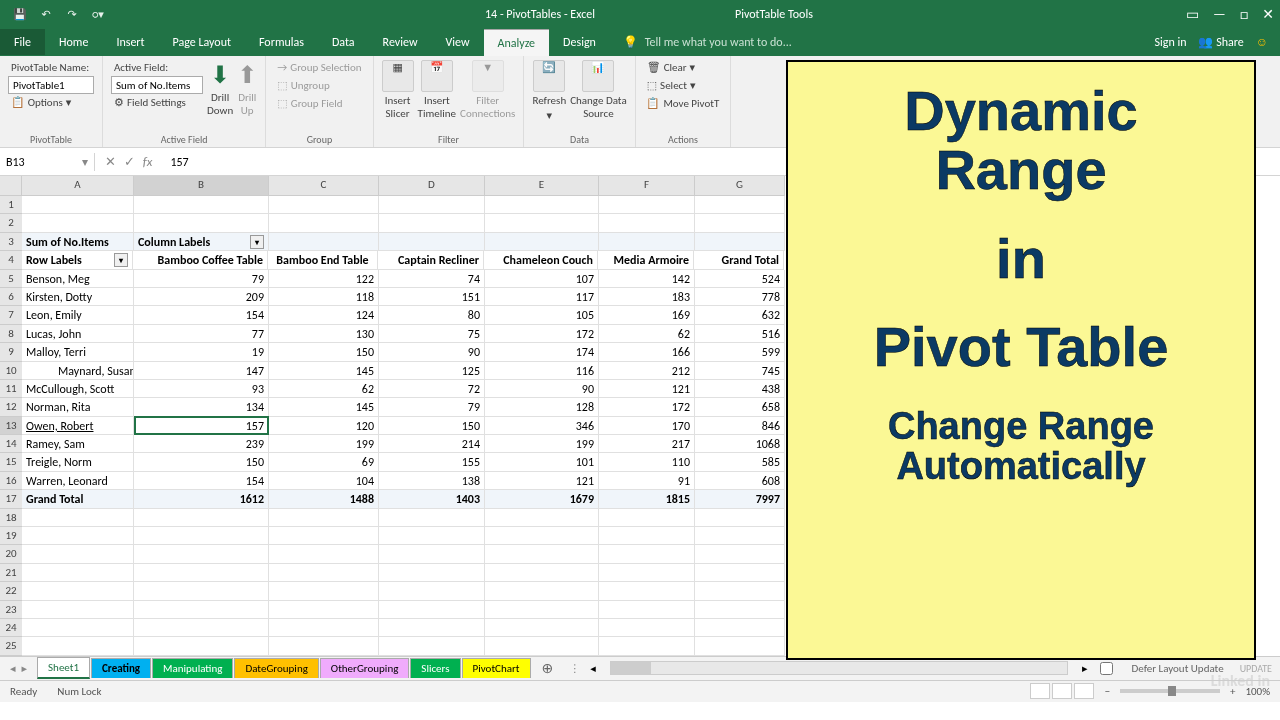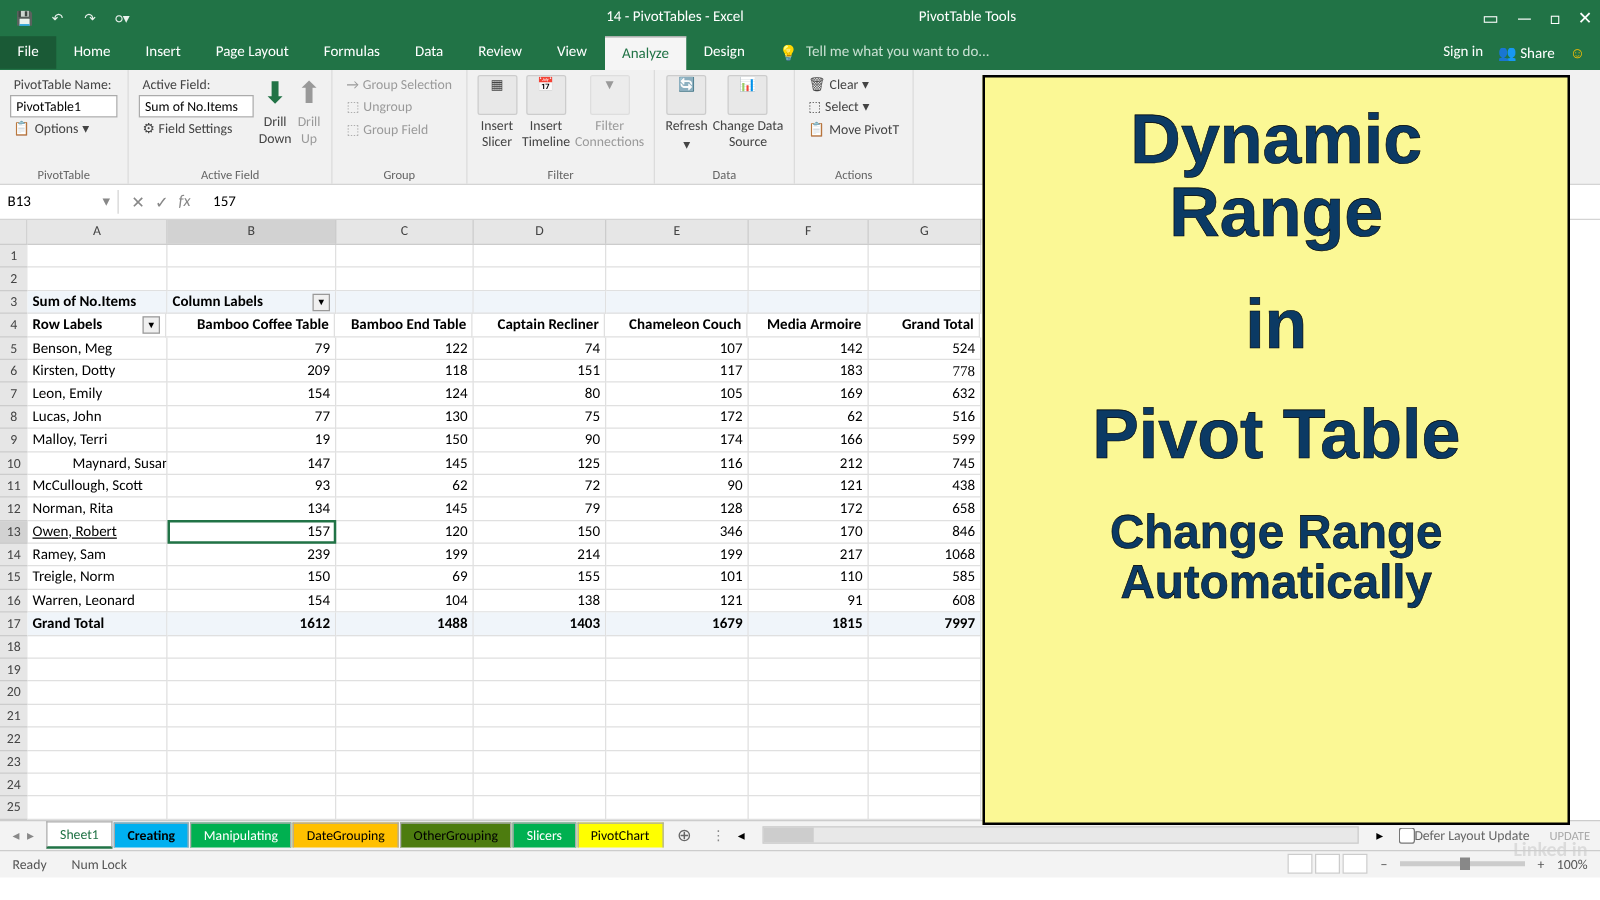--- a/index.html
+++ b/index.html
@@ -60,28 +60,28 @@
 .ot5 { font-size: 38px; margin-top: 30px; }
 .ot6 { font-size: 38px; }
 
 .sheet-tabs { height: 24px; border-top: 1px solid #ccc; display: flex; align-items: center; background: #f3f3f3; font-size: 11px; }
 .tab-nav { display: flex; gap: 6px; padding: 0 10px; color: #888; }
 .sheet-tab { padding: 3px 10px; border: 1px solid #aaa; border-bottom: none; background: #fff; margin-right: 1px; cursor: pointer; }
 .sheet-tab.active { color: #217346; font-weight: normal; border-bottom: 2px solid #217346; }
 .st-creating { background: #00b0f0; font-weight: bold; }
 .st-manip { background: #00b050; color: #fff; }
 .st-date { background: #ffc000; }
-.st-other { background: #4d7c0f; }
+.st-other { background: #f0abfc; }
 .st-slicers { background: #00b050; color: #fff; }
 .st-pivot { background: #ffff00; }
 .add-sheet { padding: 0 10px; font-size: 14px; color: #666; }
 .hscroll { flex: 1; display: flex; align-items: center; padding: 0 4px; }
 .hscroll-track { flex: 1; height: 14px; background: #e8e8e8; border: 1px solid #ccc; position: relative; margin: 0 14px; }
 .hscroll-thumb { position: absolute; left: 0; width: 40px; height: 12px; background: #cdcdcd; }
-.defer-chk { padding: 0 8px; display: flex; align-items: flex-end; gap: 0; color: #666; }
+.defer-chk { padding: 0 8px; display: flex; align-items: flex-end; gap: 19px; color: #666; }
 .upd-btn { padding: 2px 8px; color: #aaa; font-size: 10px; }
 
 .statusbar { height: 22px; background: #f3f3f3; border-top: 1px solid #ccc; display: flex; align-items: center; padding: 0 10px; font-size: 11px; color: #555; gap: 20px; }
 .sb-right { margin-left: auto; display: flex; align-items: center; gap: 10px; }
 .view-btns { display: flex; gap: 2px; }
 .view-btn { width: 20px; height: 16px; border: 1px solid #ccc; background: #fff; }
 .zoom-slider { width: 100px; height: 4px; background: #ccc; position: relative; }
 .zoom-thumb { position: absolute; left: 48px; top: -3px; width: 8px; height: 10px; background: #888; }
 .linkedin { position: absolute; right: 10px; bottom: 30px; font-size: 16px; font-weight: bold; color: #ccc; opacity: 0.6; }
 </style>
@@ -287,21 +287,21 @@
           <div class="cell b hdr-blue" style="width: 135px;">Column Labels<span class="dd-arrow">▾</span></div>
           <div class="cell hdr-blue" style="width: 110px;"></div>
           <div class="cell hdr-blue" style="width: 106px;"></div>
           <div class="cell hdr-blue" style="width: 114px;"></div>
           <div class="cell hdr-blue" style="width: 96px;"></div>
           <div class="cell hdr-blue" style="width: 90px;"></div>
         </div>
         <div class="cell-row">
           <div class="cell b" style="width: 111px;">Row Labels<span class="dd-arrow">▾</span></div>
           <div class="cell b r" style="width: 135px;">Bamboo Coffee Table</div>
-          <div class="cell b r" style="width: 110px;">Bamboo End Table</div>
+          <div class="cell b r" style="width: 110px; text-align: center;">Bamboo End Table</div>
           <div class="cell b r" style="width: 106px;">Captain Recliner</div>
           <div class="cell b r" style="width: 114px;">Chameleon Couch</div>
           <div class="cell b r" style="width: 96px;">Media Armoire</div>
           <div class="cell b r" style="width: 90px;">Grand Total</div>
         </div>
         <div class="cell-row">
           <div class="cell " style="width: 112px;">Benson, Meg</div>
           <div class="cell r" style="width: 135px;">79</div>
           <div class="cell r" style="width: 110px;">122</div>
           <div class="cell r" style="width: 106px;">74</div>
@@ -309,21 +309,21 @@
           <div class="cell r" style="width: 96px;">142</div>
           <div class="cell r" style="width: 90px;">524</div>
         </div>
         <div class="cell-row">
           <div class="cell " style="width: 112px;">Kirsten, Dotty</div>
           <div class="cell r" style="width: 135px;">209</div>
           <div class="cell r" style="width: 110px;">118</div>
           <div class="cell r" style="width: 106px;">151</div>
           <div class="cell r" style="width: 114px;">117</div>
           <div class="cell r" style="width: 96px;">183</div>
-          <div class="cell r" style="width: 90px; font-family: Liberation Serif, serif;">778</div>
+          <div class="cell r" style="width: 90px;">778</div>
         </div>
         <div class="cell-row">
           <div class="cell " style="width: 112px;">Leon, Emily</div>
           <div class="cell r" style="width: 135px;">154</div>
           <div class="cell r" style="width: 110px;">124</div>
           <div class="cell r" style="width: 106px;">80</div>
           <div class="cell r" style="width: 114px;">105</div>
           <div class="cell r" style="width: 96px;">169</div>
           <div class="cell r" style="width: 90px;">632</div>
         </div>

